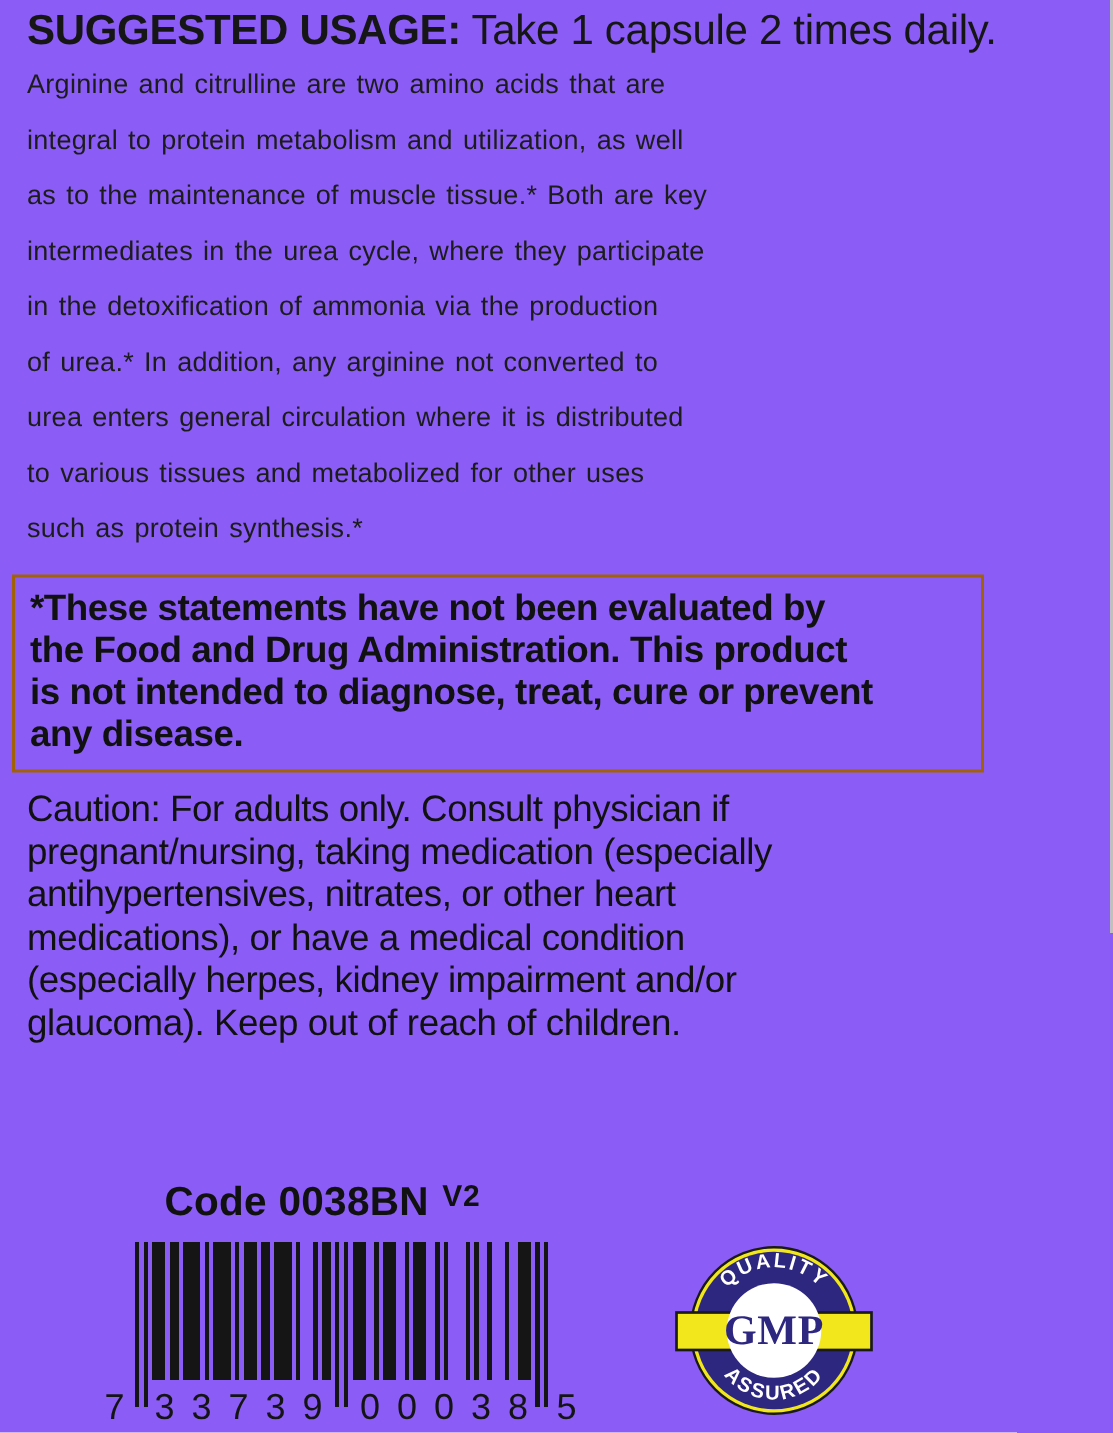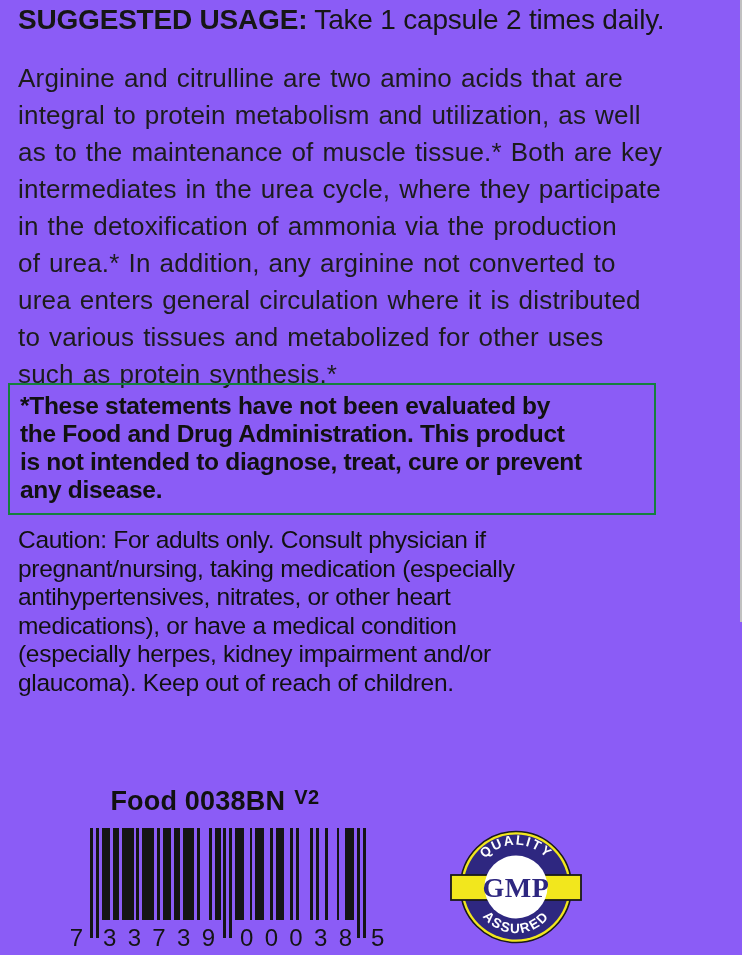--- a/index.html
+++ b/index.html
@@ -11,28 +11,28 @@
     color:#161616;
     overflow:hidden;
   }
   .usage-line{
     position:absolute;left:18px;top:3px;width:716px;
     font-size:28px;line-height:34px;letter-spacing:-0.2px;
     white-space:nowrap;
   }
   .usage-line .bold{font-weight:bold;}
   .description{
-    position:absolute;left:18px;top:60px;width:720px;
-    font-size:26px;line-height:37px;
+    position:absolute;left:18px;top:38px;width:720px;
+    font-size:18px;line-height:37px;
     letter-spacing:0.2px;word-spacing:1.5px;
     white-space:pre-line;color:#1c1c1c;
   }
   .disclaimer-box{
     position:absolute;left:8px;top:383px;width:624px;
-    border:2px solid #15803d;
+    border:2px solid #a16207;
     padding:7px 10px 9px 10px;
   }
   .disclaimer-text{
     font-size:24.5px;line-height:28px;font-weight:bold;
     letter-spacing:-0.3px;white-space:pre-line;color:#111;
   }
   .caution{
     position:absolute;left:18px;top:526px;width:640px;
     font-size:24.5px;line-height:28.5px;font-weight:normal;
     letter-spacing:-0.3px;white-space:pre-line;color:#111;
@@ -92,21 +92,21 @@
   </div>
 
   <div class="caution">Caution: For adults only. Consult physician if
 pregnant/nursing, taking medication (especially
 antihypertensives, nitrates, or other heart
 medications), or have a medical condition
 (especially herpes, kidney impairment and/or
 glaucoma). Keep out of reach of children.</div>
 
   <div class="code-line">
-    <span>Food 0038BN</span><span class="v2">V2</span>
+    <span>Code 0038BN</span><span class="v2">V2</span>
   </div>
 
   <svg class="barcode-svg" width="330" height="128" viewBox="0 0 330 128">
     <g id="barcode-bars" fill="#151515" shape-rendering="crispEdges">
         <rect x="35.00" y="4" width="2.90" height="110"></rect>
         <rect x="40.80" y="4" width="2.90" height="110"></rect>
         <rect x="46.60" y="4" width="8.70" height="92"></rect>
         <rect x="58.20" y="4" width="5.80" height="92"></rect>
         <rect x="66.90" y="4" width="11.60" height="92"></rect>
         <rect x="81.40" y="4" width="2.90" height="92"></rect>

